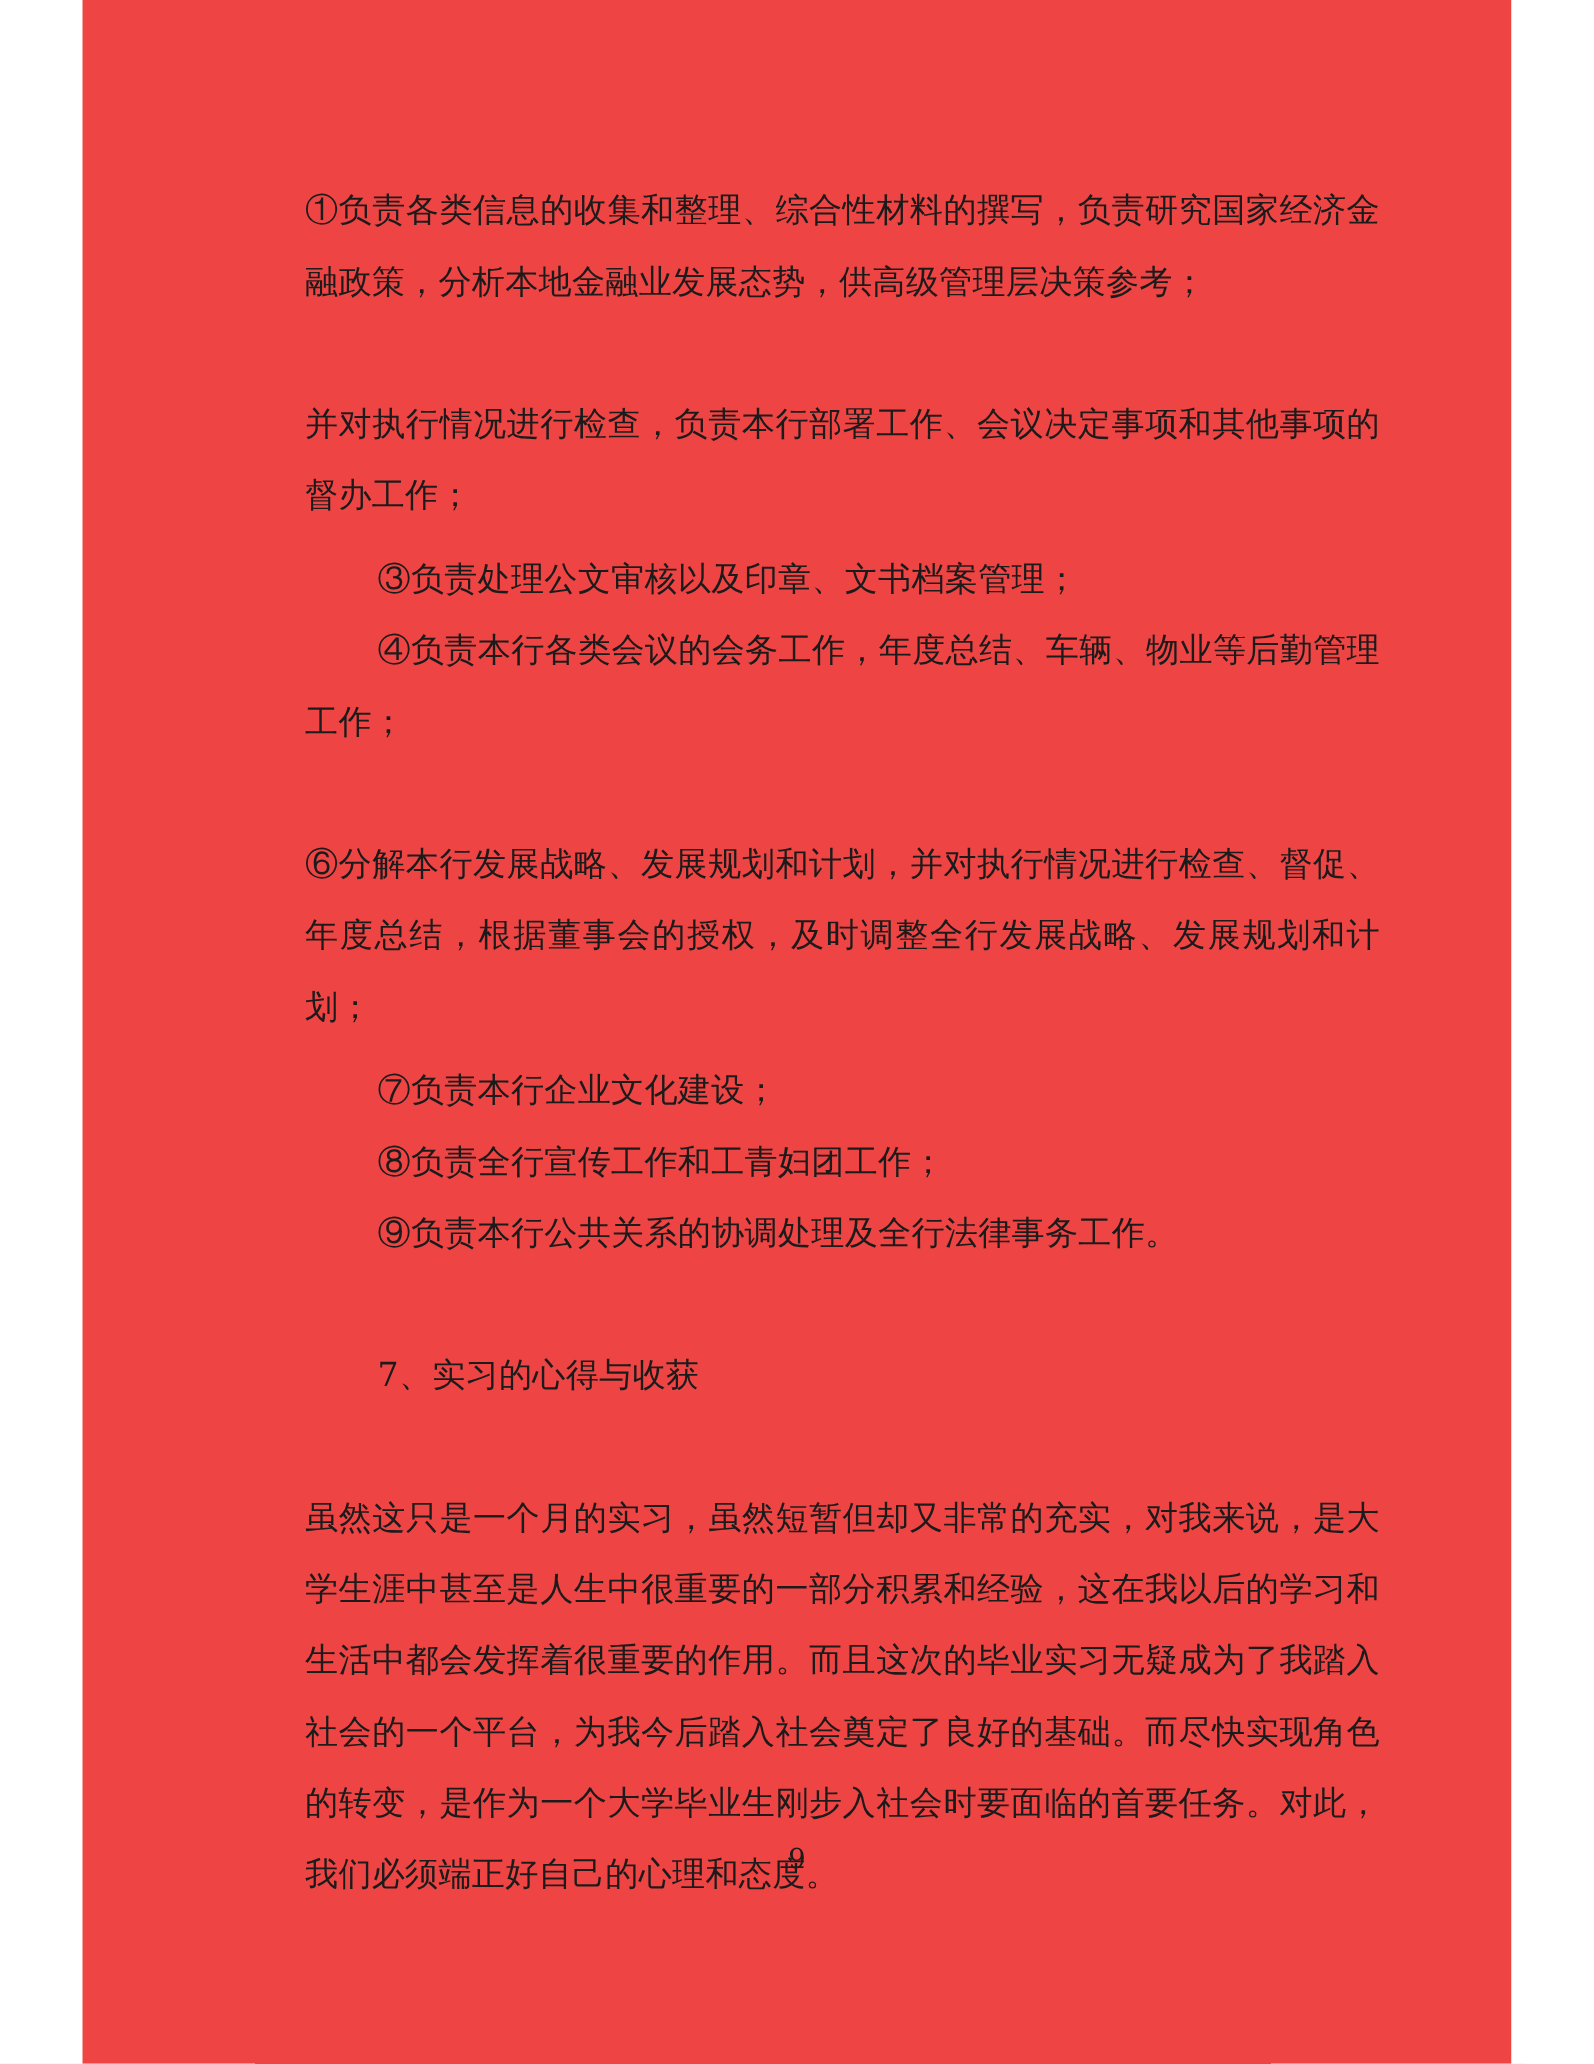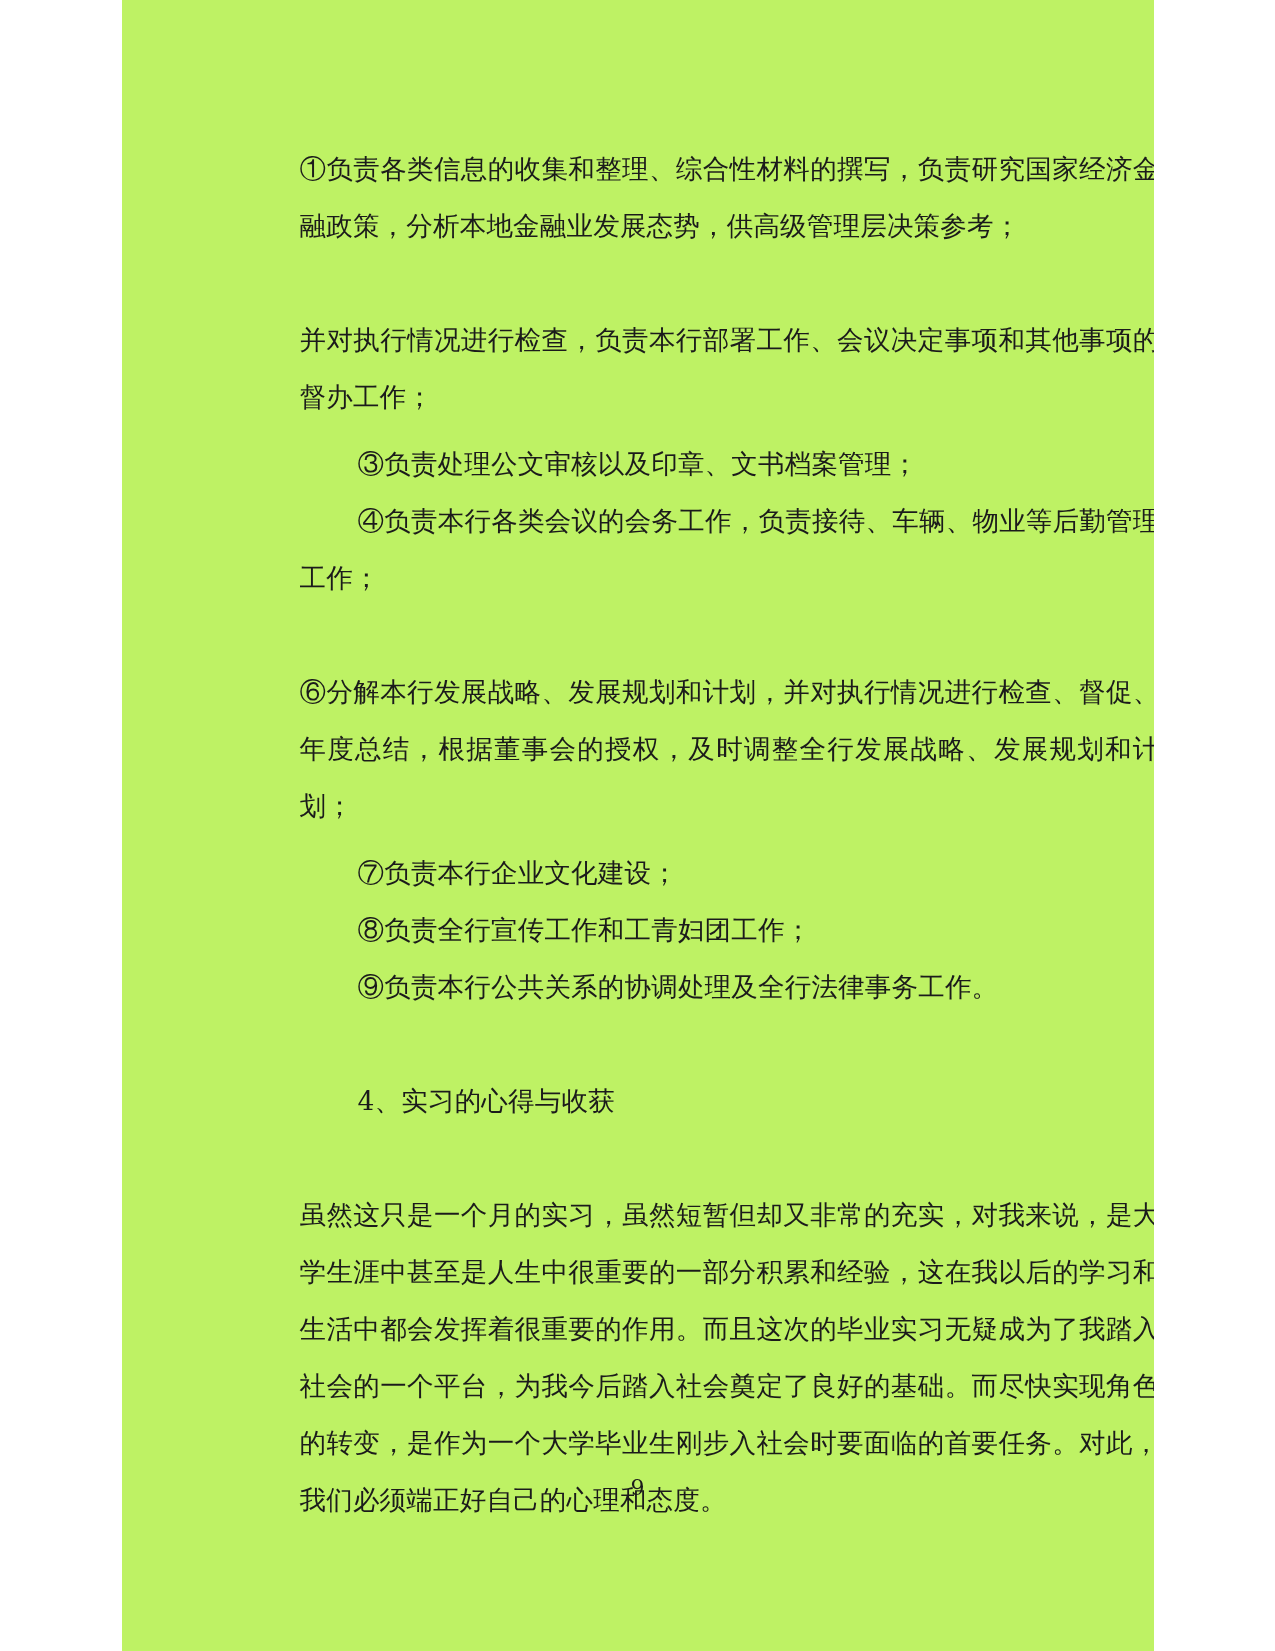--- a/index.html
+++ b/index.html
@@ -5,24 +5,24 @@
   html, body {
     margin: 0;
     padding: 0;
     background: #ffffff;
   }
   body {
     font-family: "DejaVu Serif", "Liberation Serif", serif;
   }
   .page {
     position: relative;
-    width: 1032px;
+    width: 1143px;
     height: 1651px;
     margin: 0 auto;
-    background: #bef264;
+    background: #ef4444;
     box-sizing: border-box;
     overflow: hidden;
   }
   .content {
     position: absolute;
     left: 178px;
     top: 140px;
     width: 860px;
   }
   .para {
@@ -56,35 +56,35 @@
 <div class="page">
   <div class="content">
 
     <p class="para">①负责各类信息的收集和整理、综合性材料的撰写，负责研究国家经济金融政策，分析本地金融业发展态势，供高级管理层决策参考；</p>
     <div class="gap-lg"></div>
 
     <p class="para">并对执行情况进行检查，负责本行部署工作、会议决定事项和其他事项的督办工作；</p>
     <div class="gap-sm"></div>
 
     <p class="para indent">③负责处理公文审核以及印章、文书档案管理；</p>
-    <p class="para indent">④负责本行各类会议的会务工作，负责接待、车辆、物业等后勤管理工作；</p>
+    <p class="para indent">④负责本行各类会议的会务工作，年度总结、车辆、物业等后勤管理工作；</p>
 
     <div class="gap-lg"></div>
 
     <p class="para">⑥分解本行发展战略、发展规划和计划，并对执行情况进行检查、督促、年度总结，根据董事会的授权，及时调整全行发展战略、发展规划和计划；</p>
     <div class="gap-sm"></div>
 
     <p class="para indent">⑦负责本行企业文化建设；</p>
     <p class="para indent">⑧负责全行宣传工作和工青妇团工作；</p>
     <p class="para indent">⑨负责本行公共关系的协调处理及全行法律事务工作。</p>
 
     <div class="gap-lg"></div>
 
 
-    <p class="para indent">4、实习的心得与收获</p>
+    <p class="para indent">7、实习的心得与收获</p>
 
     <div class="gap-lg"></div>
 
     <p class="para">虽然这只是一个月的实习，虽然短暂但却又非常的充实，对我来说，是大学生涯中甚至是人生中很重要的一部分积累和经验，这在我以后的学习和生活中都会发挥着很重要的作用。而且这次的毕业实习无疑成为了我踏入社会的一个平台，为我今后踏入社会奠定了良好的基础。而尽快实现角色的转变，是作为一个大学毕业生刚步入社会时要面临的首要任务。对此，我们必须端正好自己的心理和态度。</p>
 
   </div>
 
   <div class="page-number">9</div>
 </div>
 

